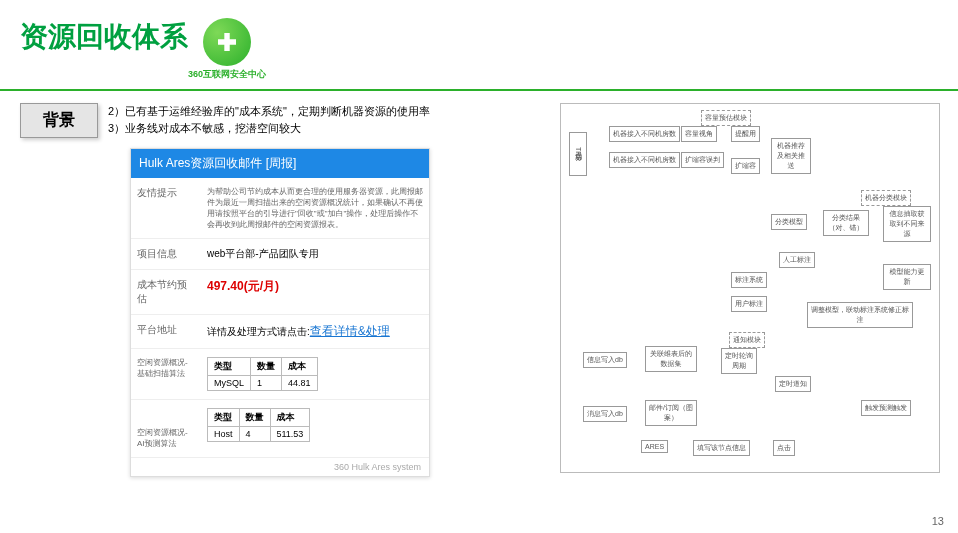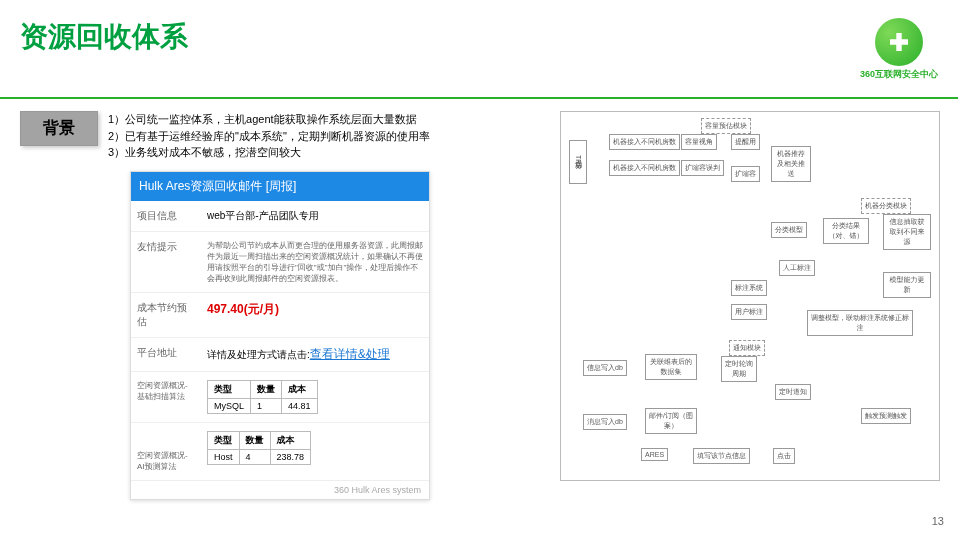--- a/index.html
+++ b/index.html
@@ -1,27 +1,27 @@
 <!DOCTYPE html>
 <html><head>
 <meta charset="utf-8">
 <style>
   * { box-sizing: border-box; margin: 0; padding: 0; }
   body { width: 958px; height: 533px; font-family: "Microsoft YaHei", Arial, sans-serif; background: #fff; position: relative; overflow: hidden; }
-  .header { padding: 18px 20px 16px 20px; display: flex; justify-content: space-between; align-items: flex-start; }
+  .header { padding: 18px 20px 8px 20px; display: flex; justify-content: flex-start; align-items: flex-start; }
   .title { color: #00a040; font-size: 28px; font-weight: bold; }
   .logo-box { text-align: center; }
   .logo-circ { width: 48px; height: 48px; border-radius: 50%; background: radial-gradient(circle at 30% 30%, #7ed957, #2bb02b); display: inline-flex; align-items: center; justify-content: center; position: relative; }
   .logo-cross { width: 18px; height: 18px; background: #fff; clip-path: polygon(35% 0,65% 0,65% 35%,100% 35%,100% 65%,65% 65%,65% 100%,35% 100%,35% 65%,0 65%,0 35%,35% 35%); }
   .logo-text { font-size: 9px; color: #2bb02b; font-weight: bold; margin-top: 2px; }
   .hr { height: 2px; background: #2bb02b; margin: 0 0 12px 0; }
   .content { display: flex; padding: 0 20px; gap: 20px; }
   .left { flex: 0 0 520px; }
   .bg-row { display: flex; align-items: flex-start; gap: 10px; margin-bottom: 10px; }
-  .bg-label { border: 1px solid #999; background: #a3a3a3; padding: 6px 22px; font-size: 16px; font-weight: bold; box-shadow: 2px 2px 4px rgba(0,0,0,.2); }
+  .bg-label { border: 1px solid #999; background: #e5e5e5; padding: 6px 22px; font-size: 16px; font-weight: bold; box-shadow: 2px 2px 4px rgba(0,0,0,.2); }
   .bg-text { font-size: 11px; line-height: 1.5; }
   .email-panel { border: 1px solid #ddd; width: 300px; margin-left: 110px; box-shadow: 0 1px 4px rgba(0,0,0,.15); font-size: 10px; }
   .email-header { background: #1e88e5; color: #fff; padding: 6px 8px; font-size: 12px; }
   .email-row { display: flex; border-bottom: 1px solid #eee; }
   .email-lbl { flex: 0 0 70px; padding: 8px 6px; color: #666; font-size: 10px; }
   .email-val { flex: 1; padding: 8px 6px; font-size: 10px; }
   .red { color: #d00; font-weight: bold; font-size: 12px; }
   .lnk { color: #1976d2; text-decoration: underline; font-size: 12px; }
   .mini-table { border-collapse: collapse; font-size: 9px; }
   .mini-table th, .mini-table td { border: 1px solid #bbb; padding: 2px 6px; text-align: left; }
@@ -43,35 +43,34 @@
     <div class="logo-text">360互联网安全中心</div>
   </div>
 </div>
 <div class="hr"></div>
 
 <div class="content">
   <div class="left">
     <div class="bg-row">
       <div class="bg-label">背景</div>
       <div class="bg-text">
-        <div>1）公司统一监控体系，主机agent能获取操作系统层面大量数据</div>
         <div>2）已有基于运维经验库的"成本系统"，定期判断机器资源的使用率</div>
         <div>3）业务线对成本不敏感，挖潜空间较大</div>
       </div>
     </div>
 
     <div class="email-panel">
       <div class="email-header">Hulk Ares资源回收邮件 [周报]</div>
       <div class="email-row">
+        <div class="email-lbl">友情提示</div>
+        <div class="email-val" style="font-size:8px;color:#666;">为帮助公司节约成本从而更合理的使用服务器资源，此周报邮件为最近一周扫描出来的空闲资源概况统计，如果确认不再使用请按照平台的引导进行"回收"或"加白"操作，处理后操作不会再收到此周报邮件的空闲资源报表。</div>
+      </div>
+      <div class="email-row">
         <div class="email-lbl">项目信息</div>
         <div class="email-val">web平台部-产品团队专用</div>
-      </div>
-      <div class="email-row">
-        <div class="email-lbl">友情提示</div>
-        <div class="email-val" style="font-size:8px;color:#666;">为帮助公司节约成本从而更合理的使用服务器资源，此周报邮件为最近一周扫描出来的空闲资源概况统计，如果确认不再使用请按照平台的引导进行"回收"或"加白"操作，处理后操作不会再收到此周报邮件的空闲资源报表。</div>
       </div>
       <div class="email-row">
         <div class="email-lbl">成本节约预估</div>
         <div class="email-val red">497.40(元/月)</div>
       </div>
       <div class="email-row">
         <div class="email-lbl">平台地址</div>
         <div class="email-val">
           <span>详情及处理方式请点击:</span><span class="lnk">查看详情&amp;处理</span>
         </div>
@@ -101,21 +100,21 @@
           <table class="mini-table">
             <tbody>
                 <tr>
                   <th>类型</th>
                   <th>数量</th>
                   <th>成本</th>
                 </tr>
             <tr>
                   <td>Host</td>
                   <td>4</td>
-                  <td>238.78</td>
+                  <td>511.53</td>
                 </tr>
           </tbody>
             </table>
         </div>
       </div>
       <div class="email-footer">360 Hulk Ares system</div>
     </div>
 
   </div>
 

